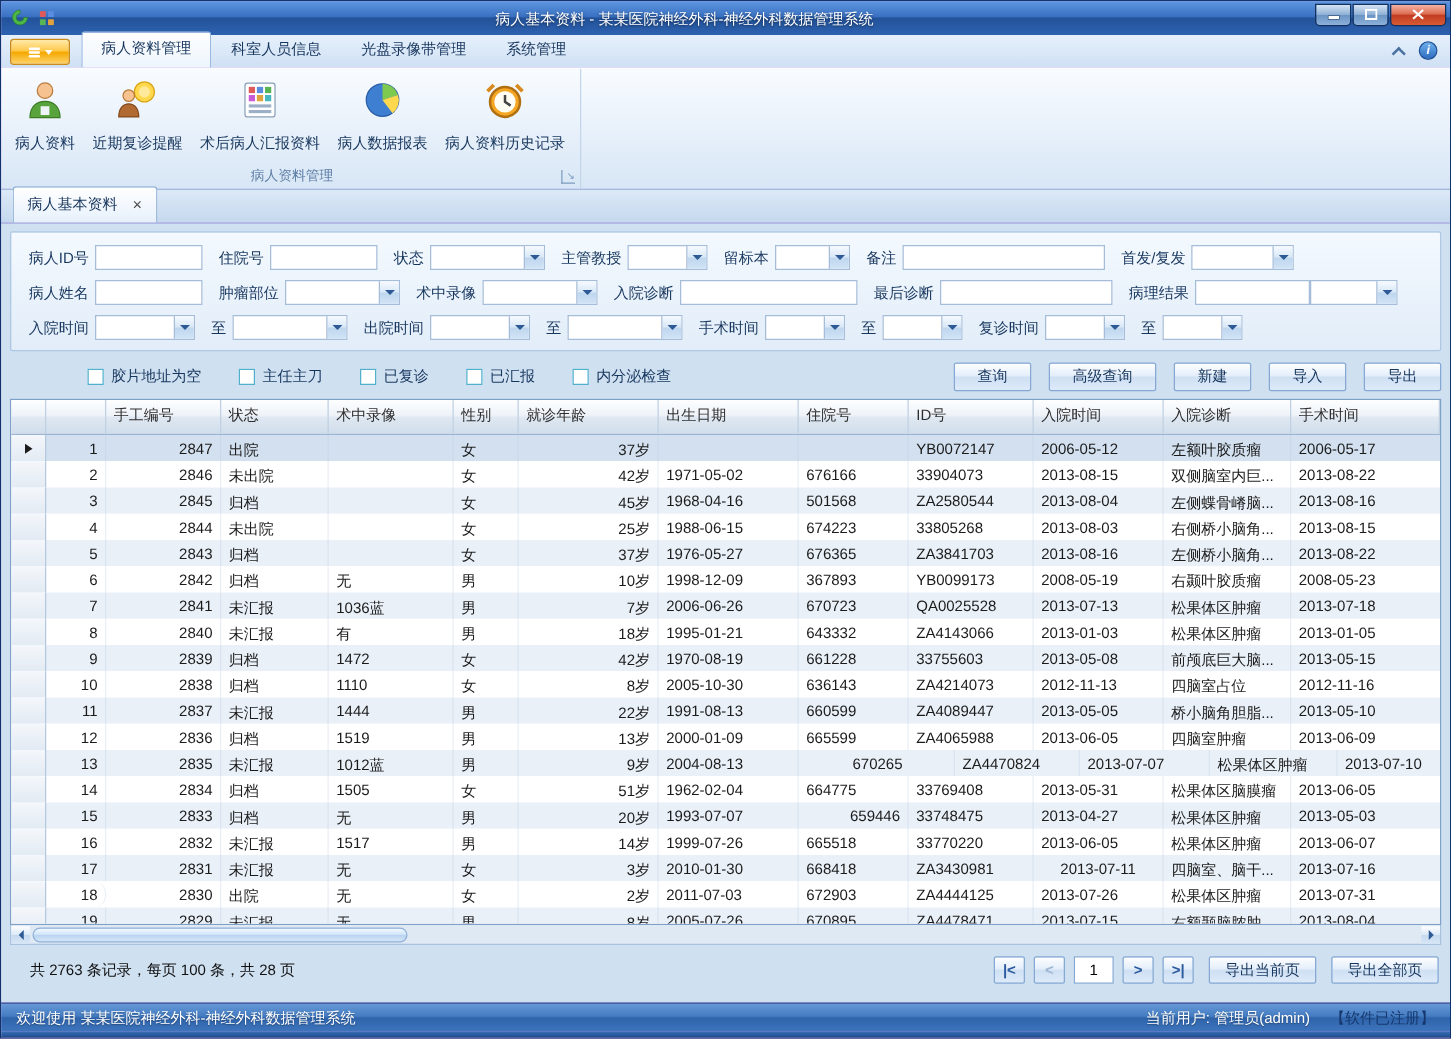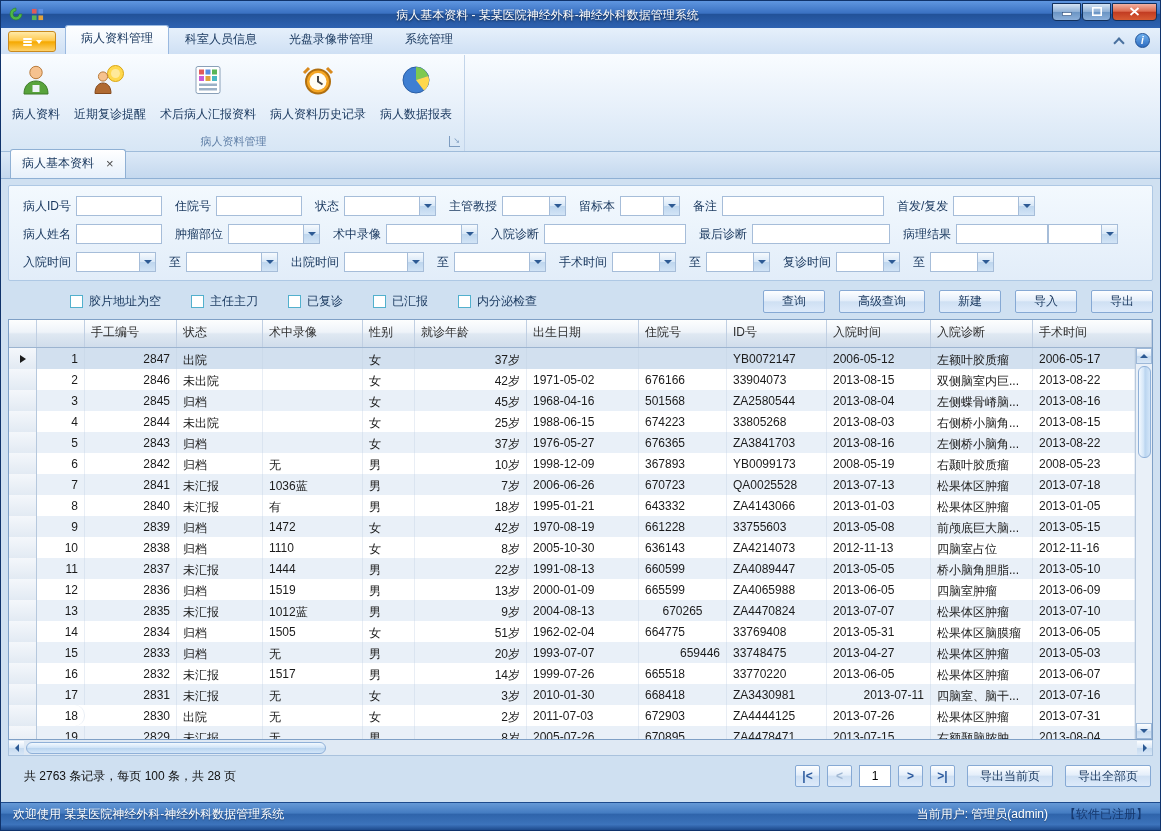--- a/index.html
+++ b/index.html
@@ -222,34 +222,34 @@
                 <rect x="8" y="13" width="5" height="5" fill="#c95ad8"></rect>
                 <rect x="14.5" y="13" width="5" height="5" fill="#e0a23c"></rect>
                 <rect x="21" y="13" width="5" height="5" fill="#47b8c2"></rect>
                 <rect x="8" y="20.5" width="18" height="2.5" fill="#9bb0c6"></rect>
                 <rect x="8" y="25" width="18" height="2.5" fill="#9bb0c6"></rect>
               </svg></span>
             <span class="rlabel">术后病人汇报资料</span>
           </div>
           <div class="rbtn">
             <span class="ricon"><svg viewBox="0 0 34 34">
+                <circle cx="17" cy="17" r="13" fill="#3f7fd2" stroke="#2a5ea5"></circle>
+                <path d="M17 17V4a13 13 0 0 1 12.4 9z" fill="#7ec94f"></path>
+                <path d="M17 17l12.4-4a13 13 0 0 1-4.4 14.6z" fill="#ffd84d"></path>
+              </svg></span>
+            <span class="rlabel">病人数据报表</span>
+          </div>
+          <div class="rbtn">
+            <span class="ricon"><svg viewBox="0 0 34 34">
                 <path d="M8 5L3 10M26 5l5 5" stroke="#d98a1e" stroke-width="3" fill="none"></path>
                 <circle cx="17" cy="18.5" r="12" fill="#f5a623" stroke="#b06f10" stroke-width="2"></circle>
                 <circle cx="17" cy="18.5" r="8.5" fill="#fffdf4"></circle>
                 <path d="M17 13v5.5l4.5 3" stroke="#444" stroke-width="2" fill="none"></path>
               </svg></span>
             <span class="rlabel">病人资料历史记录</span>
-          </div>
-          <div class="rbtn">
-            <span class="ricon"><svg viewBox="0 0 34 34">
-                <circle cx="17" cy="17" r="13" fill="#3f7fd2" stroke="#2a5ea5"></circle>
-                <path d="M17 17V4a13 13 0 0 1 12.4 9z" fill="#7ec94f"></path>
-                <path d="M17 17l12.4-4a13 13 0 0 1-4.4 14.6z" fill="#ffd84d"></path>
-              </svg></span>
-            <span class="rlabel">病人数据报表</span>
           </div>
         </div>
       <div class="group-label">病人资料管理</div>
       <div class="launcher">↘</div>
     </div>
   </div>
 
   <div class="doctabbar">
     <div class="doctab">
       <span>病人基本资料</span>
@@ -620,21 +620,21 @@
             </div>
             <div class="grow alt">
               <div class="gc ind"></div>
               <div class="gc" style="width: 48px; text-align: right;">13</div>
               <div class="gc" style="width: 92px; text-align: right;">2835</div>
               <div class="gc" style="width: 86px; text-align: left;">未汇报</div>
               <div class="gc" style="width: 100px; text-align: left;">1012蓝</div>
               <div class="gc" style="width: 52px; text-align: left;">男</div>
               <div class="gc" style="width: 112px; text-align: right;">9岁</div>
               <div class="gc" style="width: 112px; text-align: left;">2004-08-13</div>
-              <div class="gc" style="width: 88px; text-align: center;">670265</div>
+              <div class="gc" style="width: 88px; text-align: left; margin-left: 37px;">670265</div>
               <div class="gc" style="width: 100px; text-align: left;">ZA4470824</div>
               <div class="gc" style="width: 104px; text-align: left;">2013-07-07</div>
               <div class="gc" style="width: 102px; text-align: left;">松果体区肿瘤</div>
               <div class="gc" style="width: 98px; text-align: left; flex: 1 1 0%;">2013-07-10</div>
             </div>
             <div class="grow">
               <div class="gc ind"></div>
               <div class="gc" style="width: 48px; text-align: right;">14</div>
               <div class="gc" style="width: 92px; text-align: right;">2834</div>
               <div class="gc" style="width: 86px; text-align: left;">归档</div>
@@ -682,21 +682,21 @@
               <div class="gc ind"></div>
               <div class="gc" style="width: 48px; text-align: right;">17</div>
               <div class="gc" style="width: 92px; text-align: right;">2831</div>
               <div class="gc" style="width: 86px; text-align: left;">未汇报</div>
               <div class="gc" style="width: 100px; text-align: left;">无</div>
               <div class="gc" style="width: 52px; text-align: left;">女</div>
               <div class="gc" style="width: 112px; text-align: right;">3岁</div>
               <div class="gc" style="width: 112px; text-align: left;">2010-01-30</div>
               <div class="gc" style="width: 88px; text-align: left;">668418</div>
               <div class="gc" style="width: 100px; text-align: left;">ZA3430981</div>
-              <div class="gc" style="width: 104px; text-align: right;">2013-07-11</div>
+              <div class="gc" style="width: 104px; text-align: center;">2013-07-11</div>
               <div class="gc" style="width: 102px; text-align: left;">四脑室、脑干...</div>
               <div class="gc" style="width: 98px; text-align: left; flex: 1 1 0%;">2013-07-16</div>
             </div>
             <div class="grow">
               <div class="gc ind"></div>
               <div class="gc" style="width: 48px; text-align: right; border-radius: 10px;">18</div>
               <div class="gc" style="width: 92px; text-align: right;">2830</div>
               <div class="gc" style="width: 86px; text-align: left;">出院</div>
               <div class="gc" style="width: 100px; text-align: left;">无</div>
               <div class="gc" style="width: 52px; text-align: left;">女</div>

